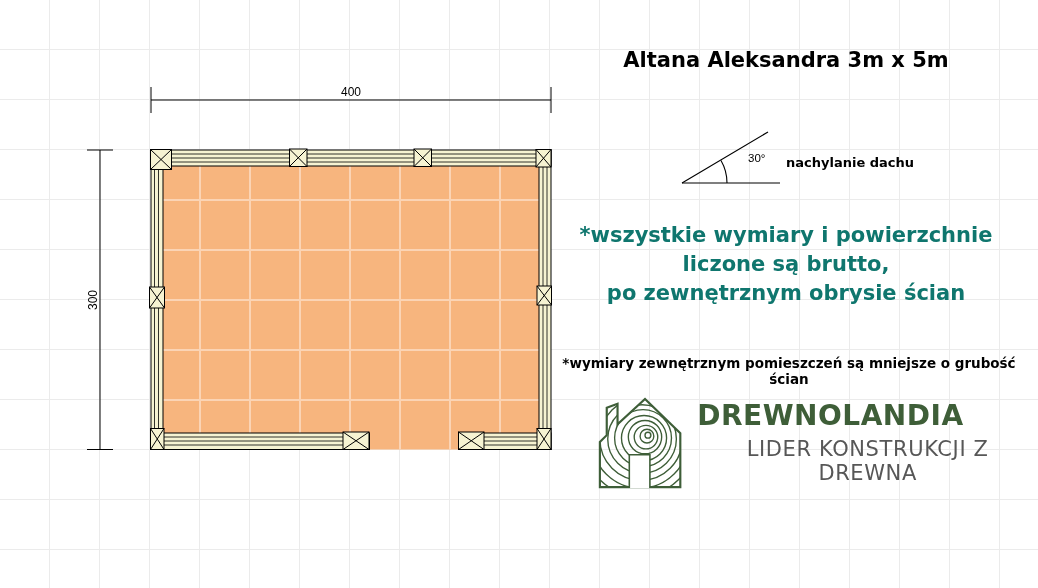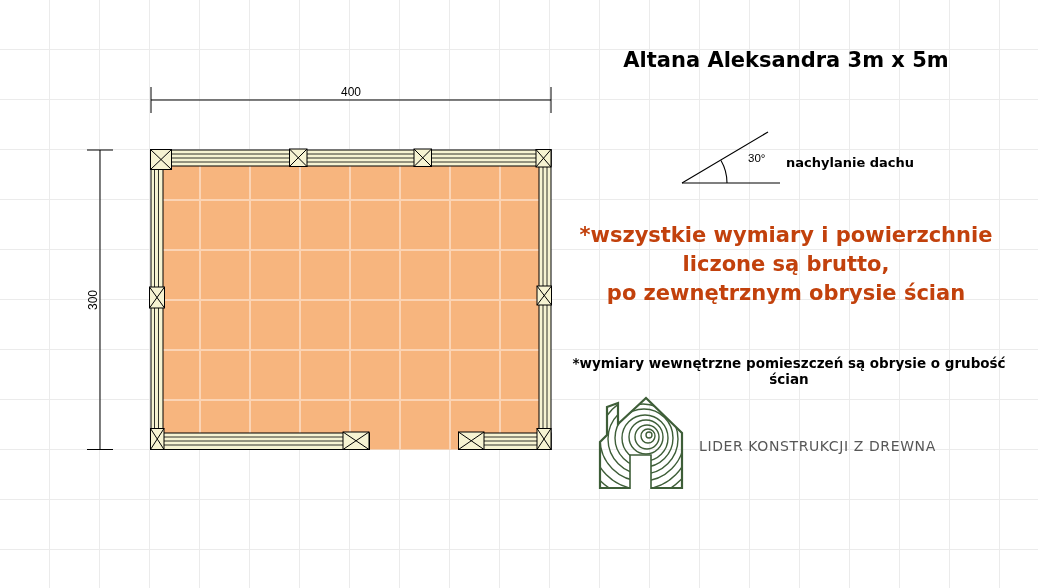--- a/index.html
+++ b/index.html
@@ -26,37 +26,37 @@
     font-family: "DejaVu Sans", sans-serif;
     font-size: 13px; font-weight: bold; fill: #000;
   }
   .page-title {
     position: absolute; left: 570px; top: 48px; width: 432px;
     text-align: center; font-weight: bold; font-size: 21px; color: #000;
   }
   .main-note {
     position: absolute; left: 556px; top: 221px; width: 460px;
     text-align: center; font-weight: bold; font-size: 21px; line-height: 29px;
-    color: #c2410c; white-space: pre-line;
+    color: #0f766e; white-space: pre-line;
   }
   .sub-note {
     position: absolute; left: 552px; top: 355px; width: 474px;
     text-align: center; font-weight: bold; font-size: 13.5px; color: #000;
   }
   .brand {
     position: absolute; left: 594px; top: 395px;
     display: flex; align-items: center;
   }
   .brand-text { margin-left: 13px; }
   .brand-name {
     font-weight: bold; font-size: 28px; letter-spacing: 0.5px;
     color: #3e5e38; line-height: 30px;
   }
   .brand-tagline {
-    font-size: 14px; letter-spacing: 0.6px; color: #575757; margin-top: 6px;
+    font-size: 21px; letter-spacing: 0.6px; color: #575757; margin-top: 6px; text-align: center;
   }
 </style>
 </head>
 <body>
 
 <svg class="drawing" width="1038" height="588" viewBox="0 0 1038 588">
   <defs>
     <clipPath id="floorClip">
       <path d="M163,166 H539 V433 H458.5 V449.5 H369.5 V433 H163 Z"></path>
     </clipPath>
@@ -175,21 +175,21 @@
     <text class="roof-caption" x="786" y="167">nachylanie dachu</text>
   </g>
 </svg>
 
 <div class="page-title">Altana Aleksandra 3m x 5m</div>
 
 <div class="main-note">*wszystkie wymiary i powierzchnie
 liczone są brutto,
 po zewnętrznym obrysie ścian</div>
 
-<div class="sub-note">*wymiary wewnętrzne pomieszczeń są obrysie o grubość ścian</div>
+<div class="sub-note">*wymiary zewnętrznym pomieszczeń są mniejsze o grubość ścian</div>
 
 <div class="brand">
   <svg width="92" height="96" viewBox="0 0 92 96">
     <defs>
       <clipPath id="houseClip">
         <path d="M6,93 L6,47 L13,40 L13,12 L24,8 L24,29 L52,3 L88,38 L88,93 Z"></path>
       </clipPath>
     </defs>
     <g clip-path="url(#houseClip)" fill="none" stroke="#3e5e38" stroke-width="1.4">
       <circle cx="55" cy="40" r="3"></circle>
@@ -202,15 +202,16 @@
       <circle cx="48" cy="44" r="42"></circle>
       <circle cx="47" cy="45" r="49"></circle>
       <circle cx="46" cy="45" r="57"></circle>
       <circle cx="45" cy="46" r="65"></circle>
       <circle cx="44" cy="46" r="74"></circle>
     </g>
     <path d="M6,93 L6,47 L13,40 L13,12 L24,8 L24,29 L52,3 L88,38 L88,93 Z" fill="none" stroke="#3e5e38" stroke-width="2.2"></path>
     <path d="M36,94 L36,60 L57,60 L57,94" fill="#ffffff" stroke="#3e5e38" stroke-width="1.6"></path>
   </svg>
   <div class="brand-text">
+    <div class="brand-name">DREWNOLANDIA</div>
     <div class="brand-tagline">LIDER KONSTRUKCJI Z DREWNA</div>
   </div>
 </div>
 
 </body></html>

